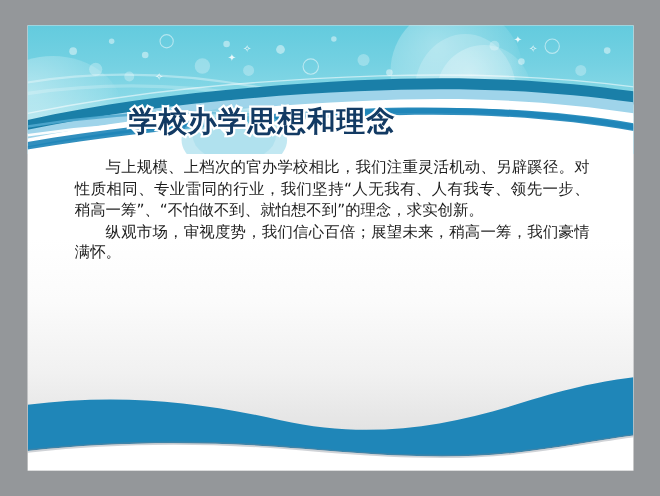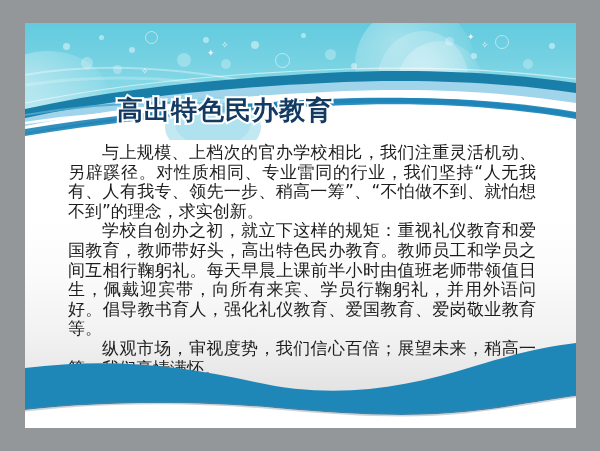--- a/index.html
+++ b/index.html
@@ -46,21 +46,21 @@
     -webkit-text-stroke:4px #ffffff;
     paint-order:stroke fill;
     text-shadow:0 1px 0 rgba(255,255,255,.9);
     white-space:nowrap;
   }
 
   
   .article{
     position:absolute;left:43px;top:120px;width:468px;
     font-family:"DejaVu Sans","Liberation Sans",sans-serif;
-    font-size:17px;line-height:19.6px;
+    font-size:14px;line-height:19.6px;
     color:#1d1d1d;
     text-align:justify;
     text-justify:inter-character;
   }
   .article p{margin:0;text-indent:2em;}
 
   
   .footer{
     position:absolute;left:0;bottom:0;width:551px;height:90px;overflow:hidden;
   }
@@ -137,25 +137,24 @@
     <svg class="hdr-svg" viewBox="0 0 551 117" preserveAspectRatio="none">
       <path d="M0,111 C90,96 190,86 300,81 C400,77 480,83 551,95
                L551,117 L0,117 Z" fill="#ffffff"></path>
       <path d="M0,106 C90,91 190,81 300,76 C400,72 480,78 551,90
                L551,96 C480,84 400,78 300,83 C190,88 90,98 0,113 Z" fill="#1f86b8" opacity="0.92"></path>
       <ellipse cx="188" cy="104" rx="48" ry="30" fill="rgba(120,205,226,0.45)"></ellipse>
       <ellipse cx="188" cy="100" rx="38" ry="24" fill="rgba(150,216,233,0.40)"></ellipse>
     </svg>
   </div>
 
-  <div class="title">高出特色民办教育</div>
+  <div class="title">学校办学思想和理念</div>
 
   <div class="article">
     <p>与上规模、上档次的官办学校相比，我们注重灵活机动、另辟蹊径。对性质相同、专业雷同的行业，我们坚持“人无我有、人有我专、领先一步、稍高一筹”、“不怕做不到、就怕想不到”的理念，求实创新。</p>
-    <p>学校自创办之初，就立下这样的规矩：重视礼仪教育和爱国教育，教师带好头，高出特色民办教育。教师员工和学员之间互相行鞠躬礼。每天早晨上课前半小时由值班老师带领值日生，佩戴迎宾带，向所有来宾、学员行鞠躬礼，并用外语问好。倡导教书育人，强化礼仪教育、爱国教育、爱岗敬业教育等。</p>
     <p>纵观市场，审视度势，我们信心百倍；展望未来，稍高一筹，我们豪情满怀。</p>
   </div>
 
   <div class="footer">
     <svg class="foot-svg" viewBox="0 0 551 90" preserveAspectRatio="none">
 
       <path d="M0,30 C80,20 150,26 230,44 C310,62 380,50 450,28 C495,14 525,8 551,5
                L551,58 C520,62 480,70 440,74 C380,80 320,76 250,70
                C180,64 90,62 0,72 Z" fill="#1f86b8"></path>
 

